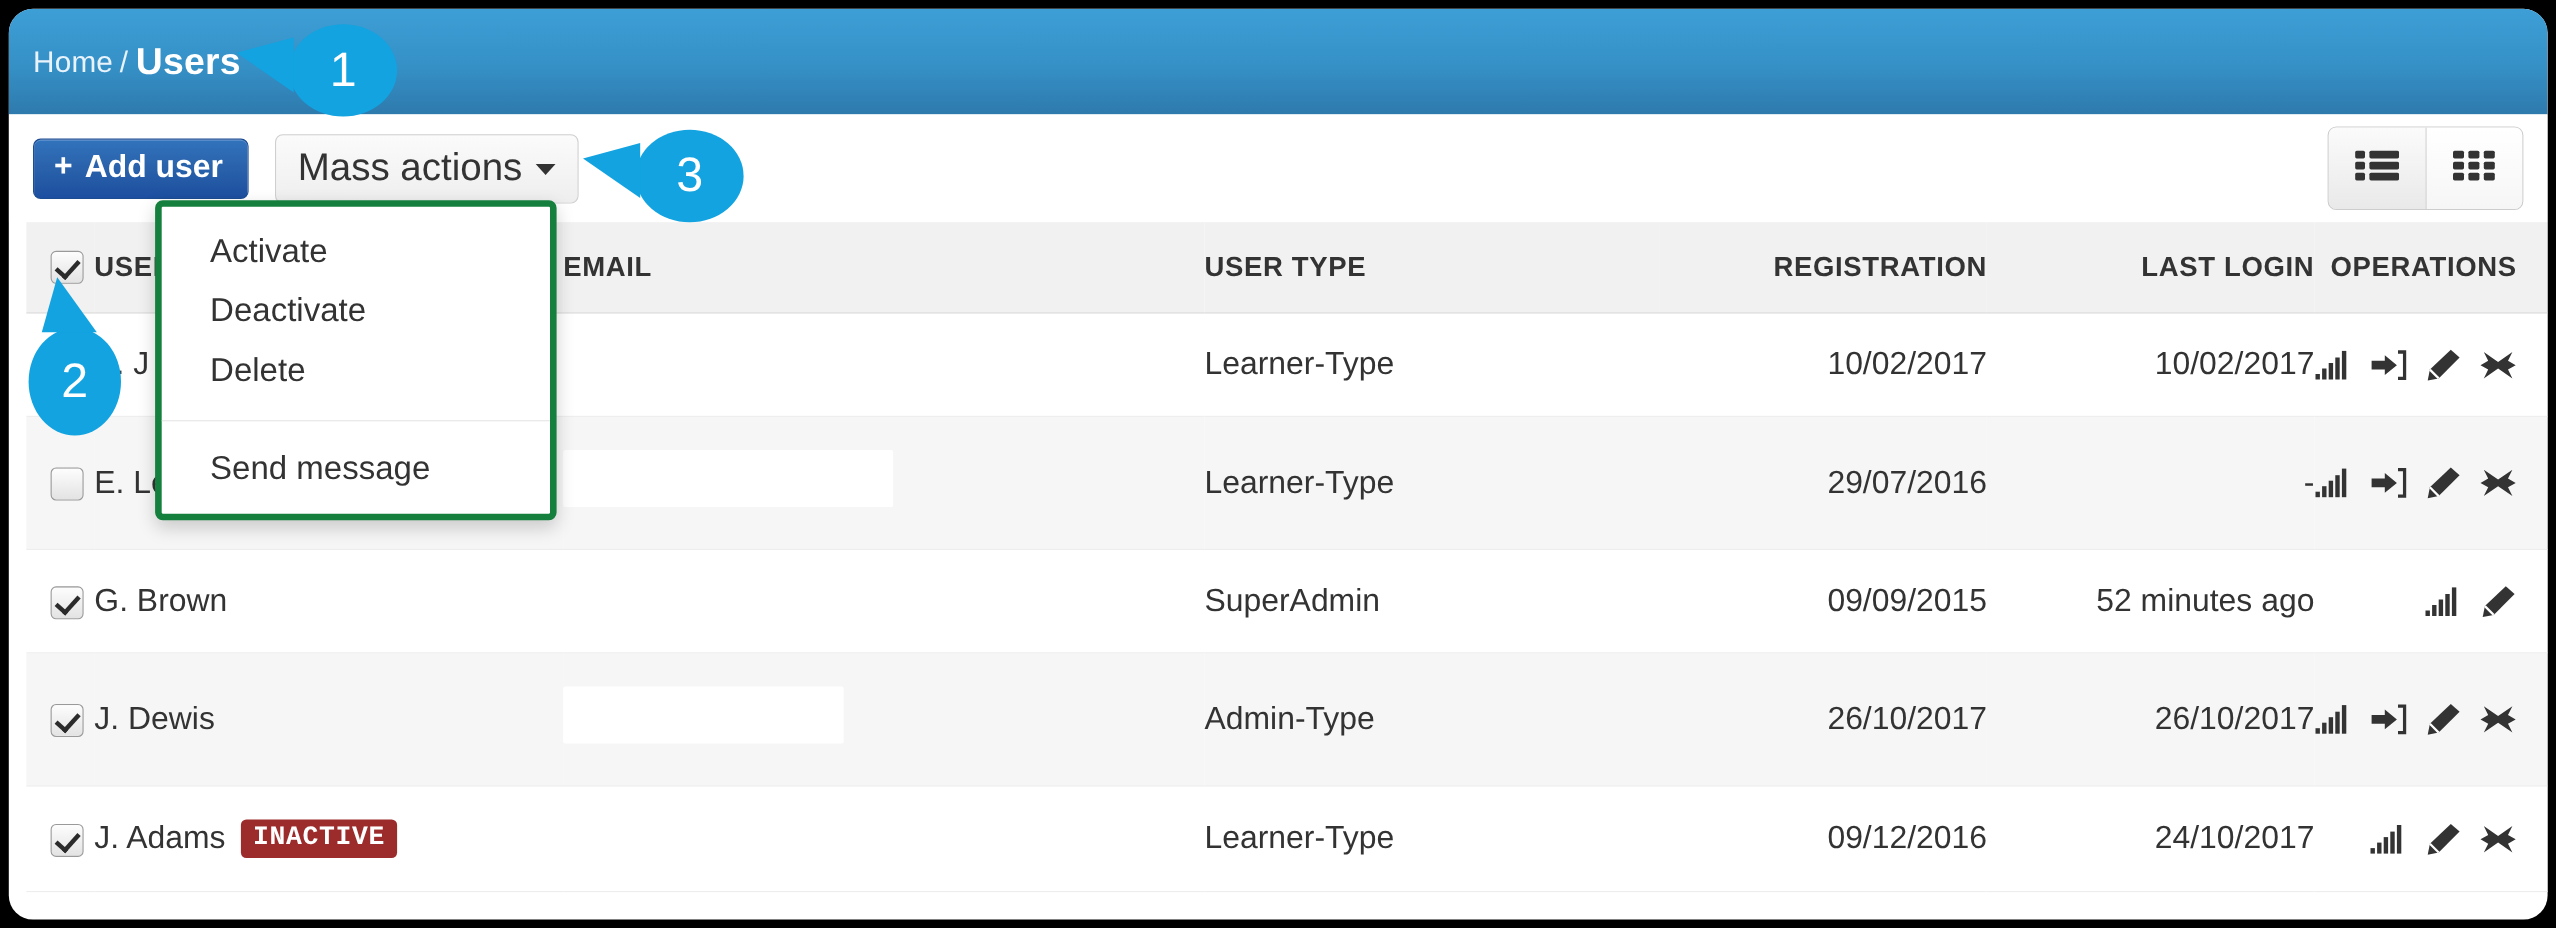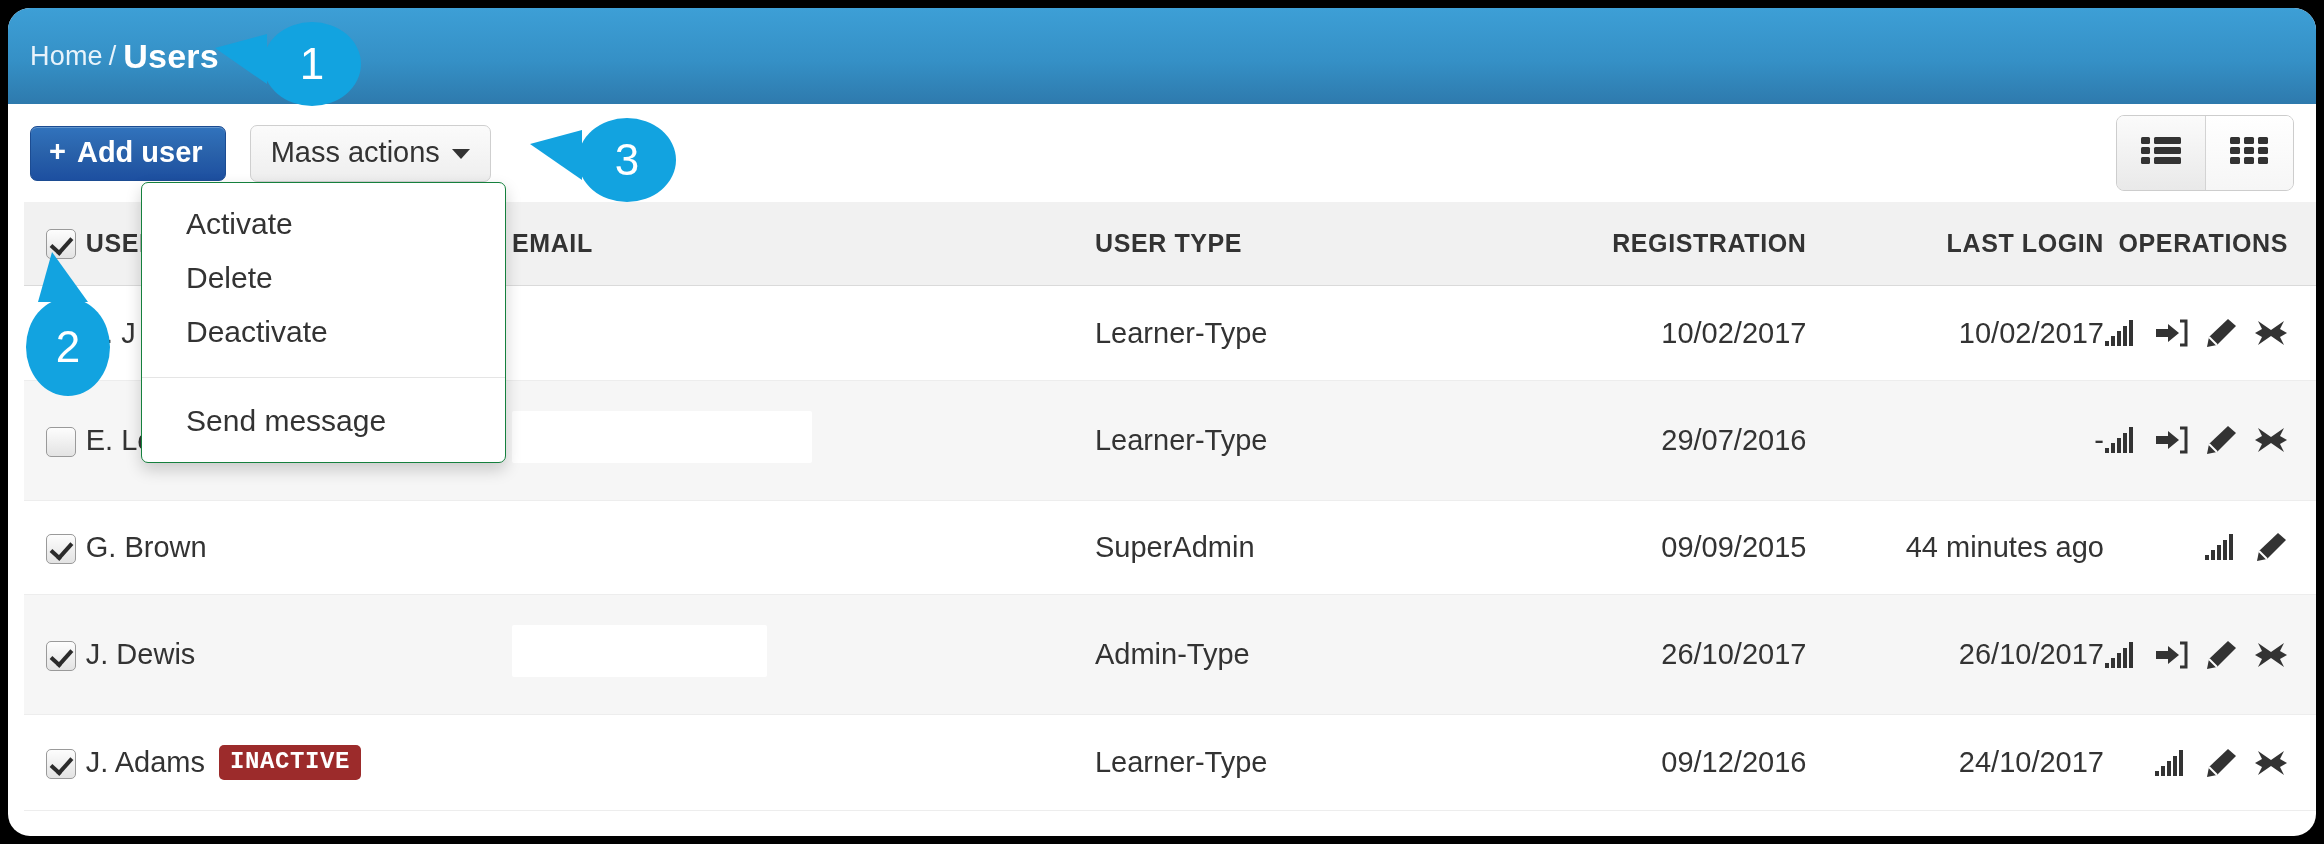--- a/index.html
+++ b/index.html
@@ -83,21 +83,21 @@
     font-weight: bold;
     line-height: 1;
     position: relative;
     top: -1px;
   }
   .btn-mass {
     margin-left: 24px;
     background: linear-gradient(to bottom, #fbfbfb 0%, #eeeeee 100%);
     border: 1px solid #cfcfcf;
     color: #333333;
-    font-size: 29px;
+    font-size: 35px;
     border-radius: 7px;
     padding: 12px 20px 14px 20px;
     display: flex;
     align-items: center;
     gap: 12px;
     line-height: 1;
     cursor: pointer;
   }
   .caret {
     width: 0; height: 0;
@@ -128,21 +128,21 @@
   }
   .icon-rows, .icon-grid { display: block; }
 
   
   .dropdown {
     position: absolute;
     left: 133px;
     top: 174px;
     width: 365px;
     background: #ffffff;
-    border: 1px solid #15803d;
+    border: 6px solid #15803d;
     border-radius: 7px;
     box-shadow: 0 7px 16px rgba(0,0,0,.18);
     padding: 14px 0 14px 0;
     z-index: 40;
   }
   .dd-item {
     font-size: 30px;
     color: #333333;
     padding: 10px 0 10px 44px;
     cursor: pointer;
@@ -435,21 +435,21 @@
             <tr>
               <td class="col-check"><span class="cb checked"></span></td>
               <td class="col-name">
                 <div class="name-cell">
                   <span>G. Brown</span>
                 </div>
               </td>
               <td class="col-email"></td>
               <td class="col-type">SuperAdmin</td>
               <td class="col-reg">09/09/2015</td>
-              <td class="col-login">44 minutes ago</td>
+              <td class="col-login">52 minutes ago</td>
               <td class="col-ops">
                 <div class="ops">
                   <span>
                     <svg width="34" height="30" viewBox="0 0 34 30">
                       <rect x="1" y="23" width="4" height="5" fill="#333"></rect>
                       <rect x="7" y="18" width="4" height="10" fill="#333"></rect>
                       <rect x="13" y="13" width="4" height="15" fill="#333"></rect>
                       <rect x="19" y="8" width="4" height="20" fill="#333"></rect>
                       <rect x="25" y="2" width="4" height="26" fill="#333"></rect>
                     </svg>
@@ -541,22 +541,22 @@
                   </span>
                 </div>
               </td>
             </tr>
           </tbody>
       </table>
     </div>
 
     <div class="dropdown">
       <div class="dd-item">Activate</div>
+      <div class="dd-item">Deactivate</div>
       <div class="dd-item">Delete</div>
-      <div class="dd-item">Deactivate</div>
       <div class="dd-divider"></div>
       <div class="dd-item">Send message</div>
     </div>
 
     <div class="callout left" id="callout1">
       <span>1</span>
     </div>
     <div class="callout up" id="callout2">
       <span>2</span>
     </div>

